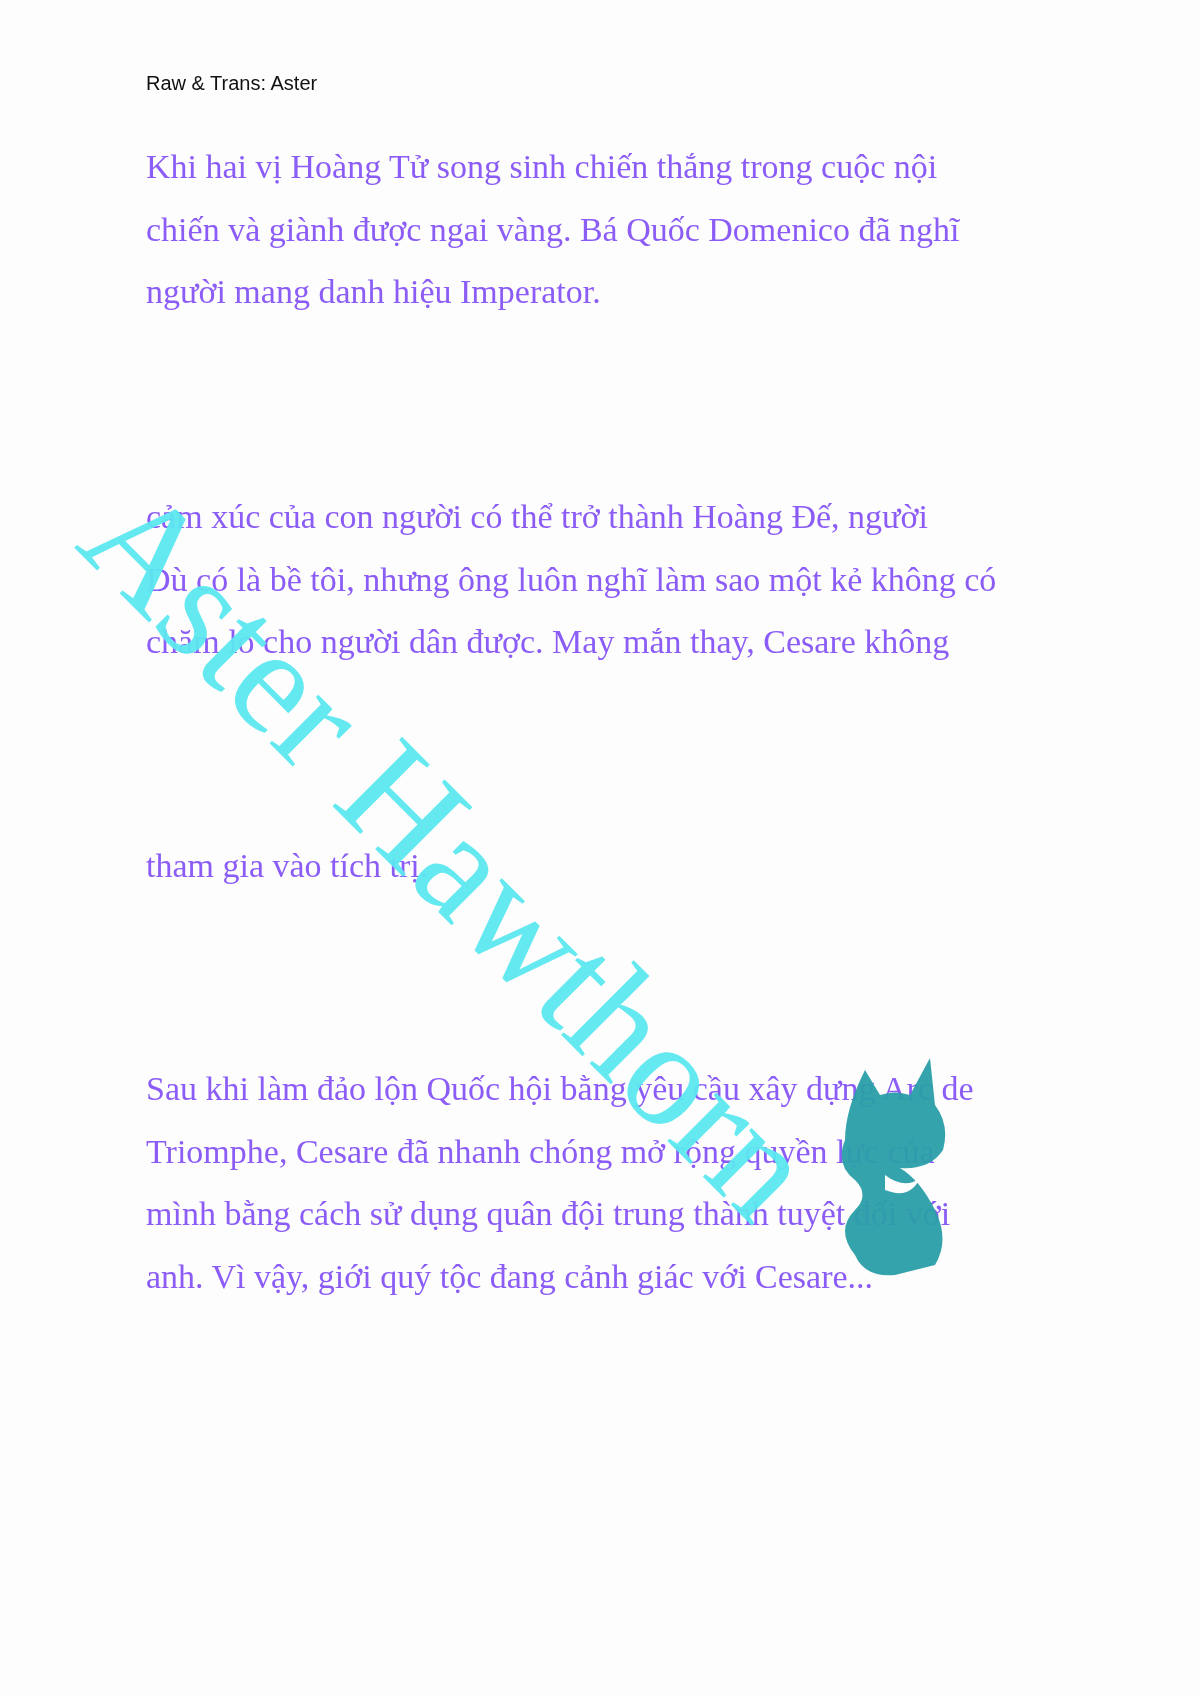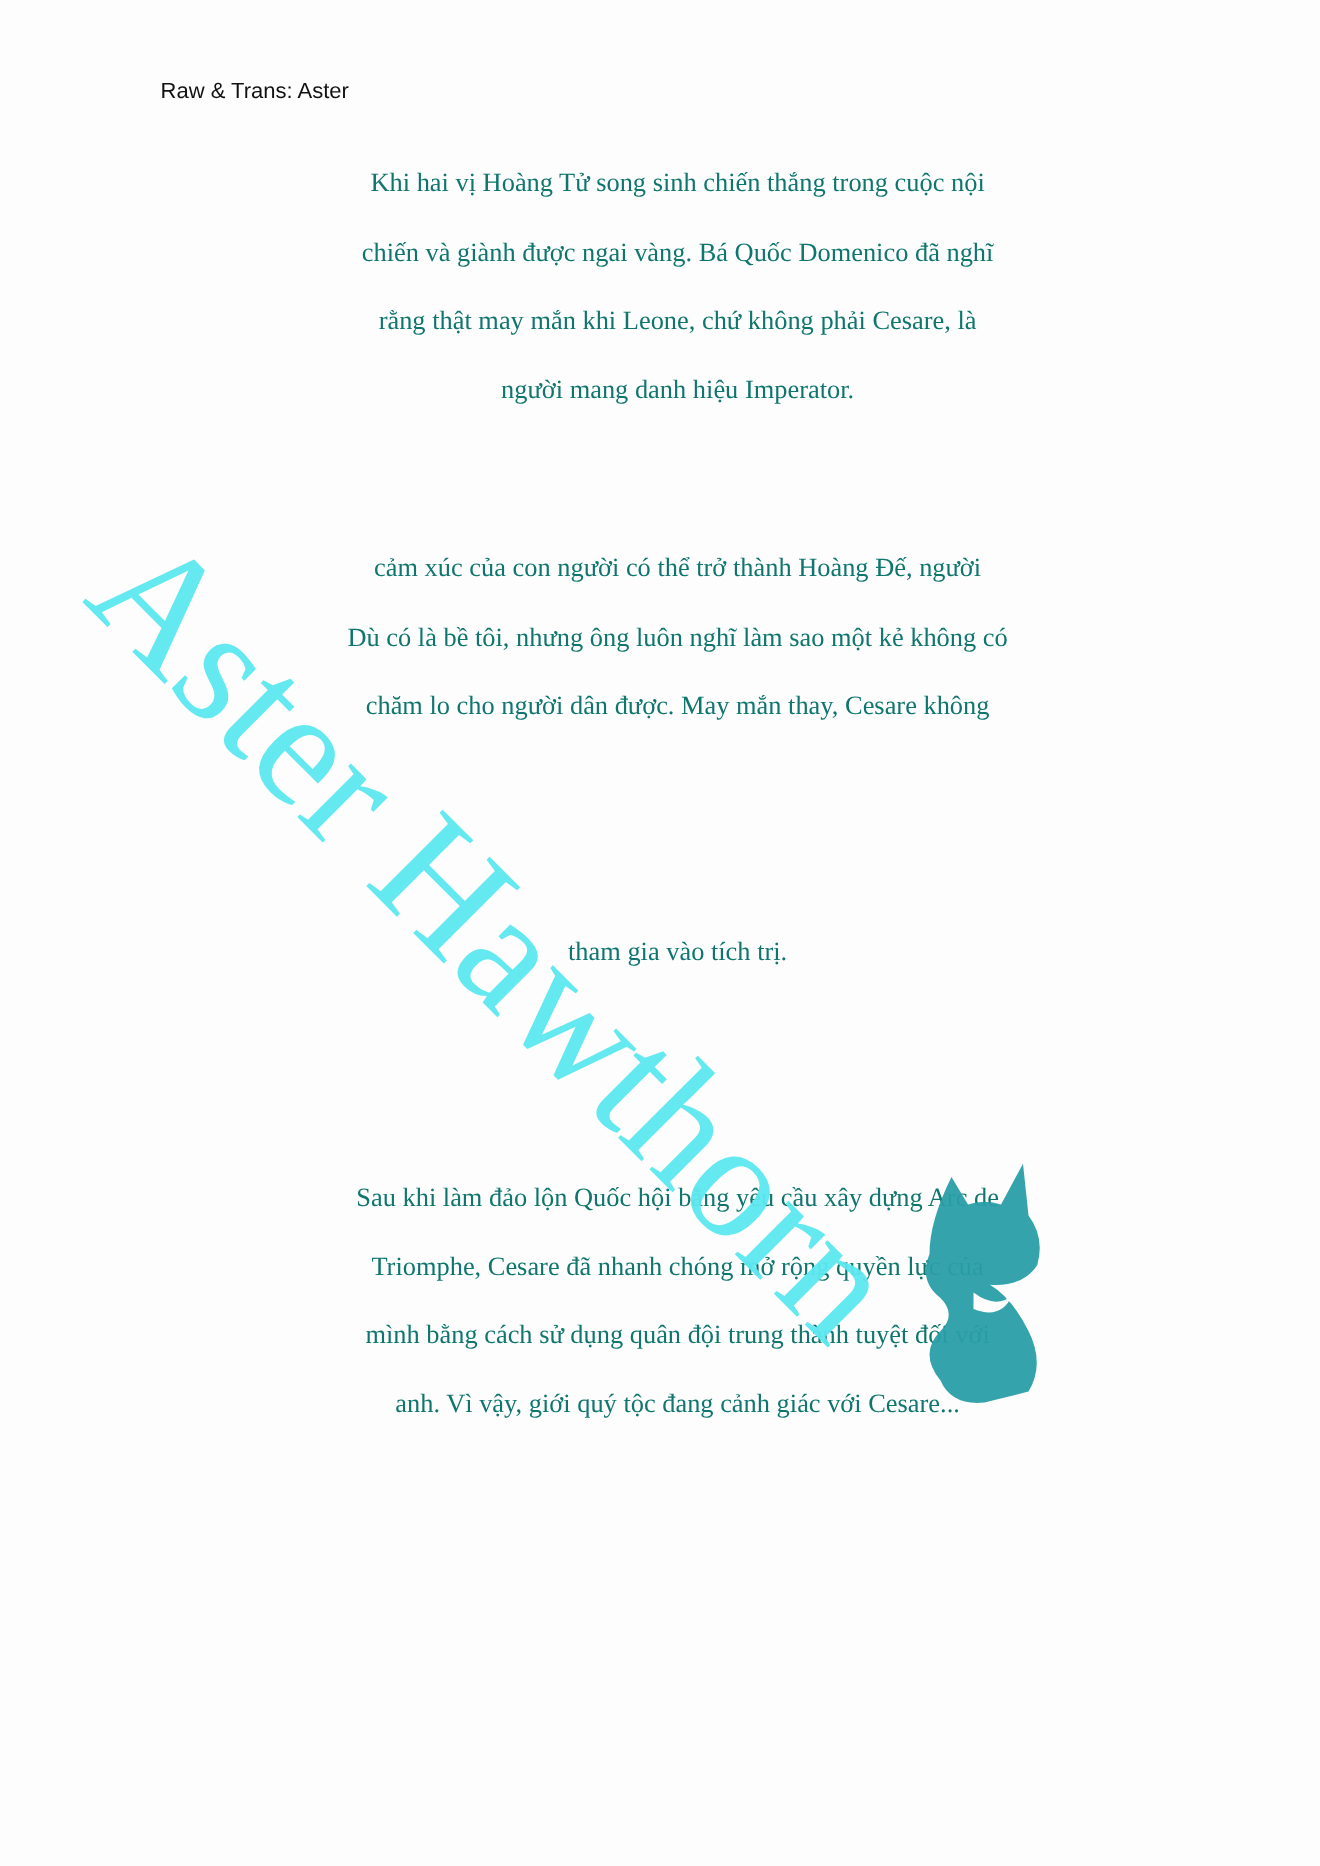--- a/index.html
+++ b/index.html
@@ -1,31 +1,30 @@
 <!DOCTYPE html>
 <html><head>
   <meta charset="utf-8">
   <style>
     html, body { margin:0; padding:0; }
     body { width:1200px; height:1696px; background:#fdfdfd; position:relative; overflow:hidden; }
     .header { position:absolute; left:146px; top:72px; font-family:"Liberation Sans", sans-serif; font-size:20px; color:#111; }
-    .para { position:absolute; left:146px; width:940px; font-family:"Liberation Serif", serif; font-size:24px; line-height:62.5px; color:#0f766e;text-align:center; }
+    .para { position:absolute; left:146px; width:940px; font-family:"Liberation Serif", serif; font-size:34px; line-height:62.5px; color:#8b5cf6; }
     .para span.line { display:block; white-space:nowrap; }
     .watermark { position:absolute; left:170px; top:450px; font-family:"Liberation Serif", serif; font-size:150px; color:#5ce8f0; transform-origin:0 0; transform:rotate(45deg); white-space:nowrap; opacity:0.95; pointer-events:none; }
     .cat { position:absolute; left:825px; top:1050px; width:150px; height:240px; }
   </style>
 </head>
 <body>
 
 <div class="header">Raw &amp; Trans: Aster</div>
 
 <div class="para" style="top:136px;">
   <span class="line">Khi hai vị Hoàng Tử song sinh chiến thắng trong cuộc nội</span>
   <span class="line">chiến và giành được ngai vàng. Bá Quốc Domenico đã nghĩ</span>
-  <span class="line">rằng thật may mắn khi Leone, chứ không phải Cesare, là</span>
   <span class="line">người mang danh hiệu Imperator.</span>
 </div>
 
 <div class="para" style="top:486px;">
   <span class="line">cảm xúc của con người có thể trở thành Hoàng Đế, người</span>
   <span class="line">Dù có là bề tôi, nhưng ông luôn nghĩ làm sao một kẻ không có</span>
   <span class="line">chăm lo cho người dân được. May mắn thay, Cesare không</span>
 </div>
 
 <div class="para" style="top:835px;">

